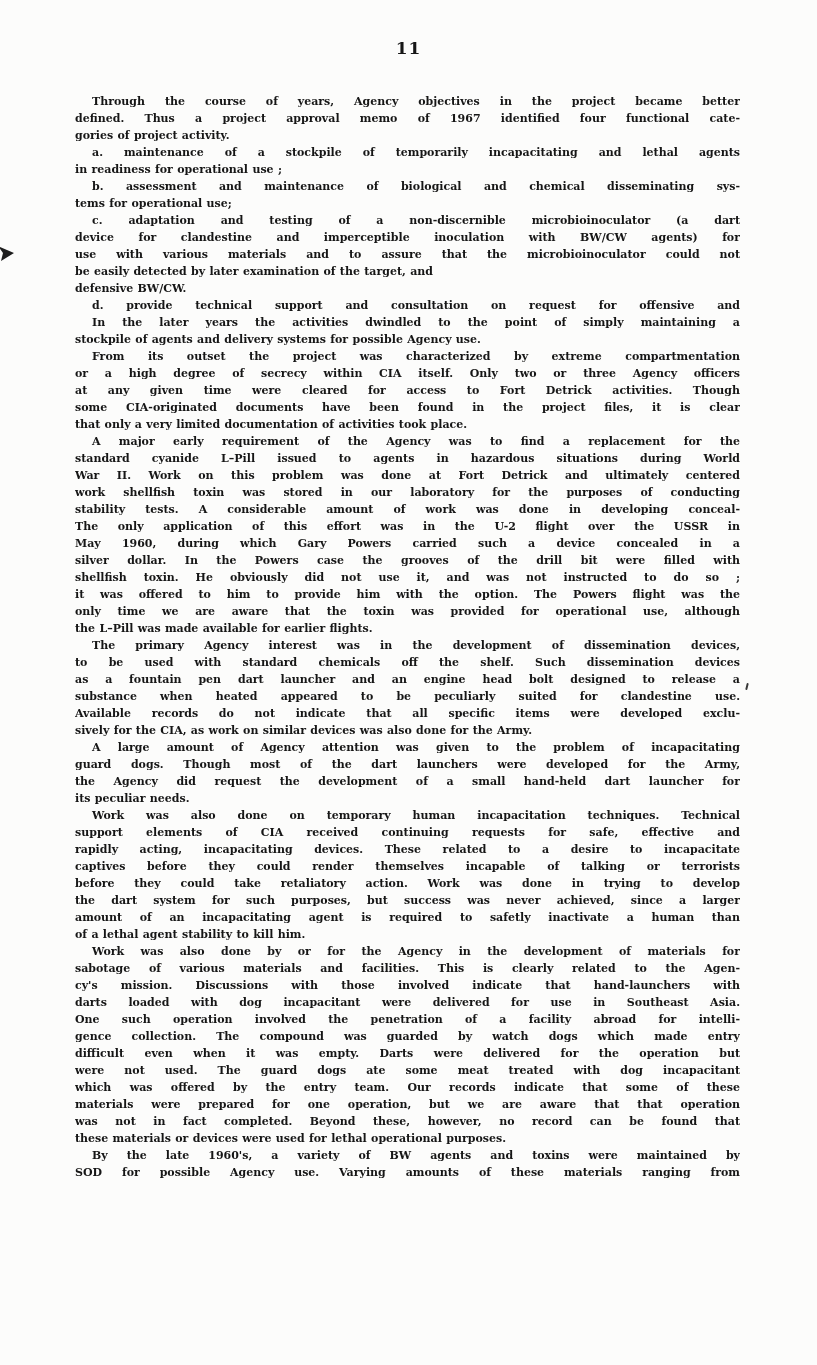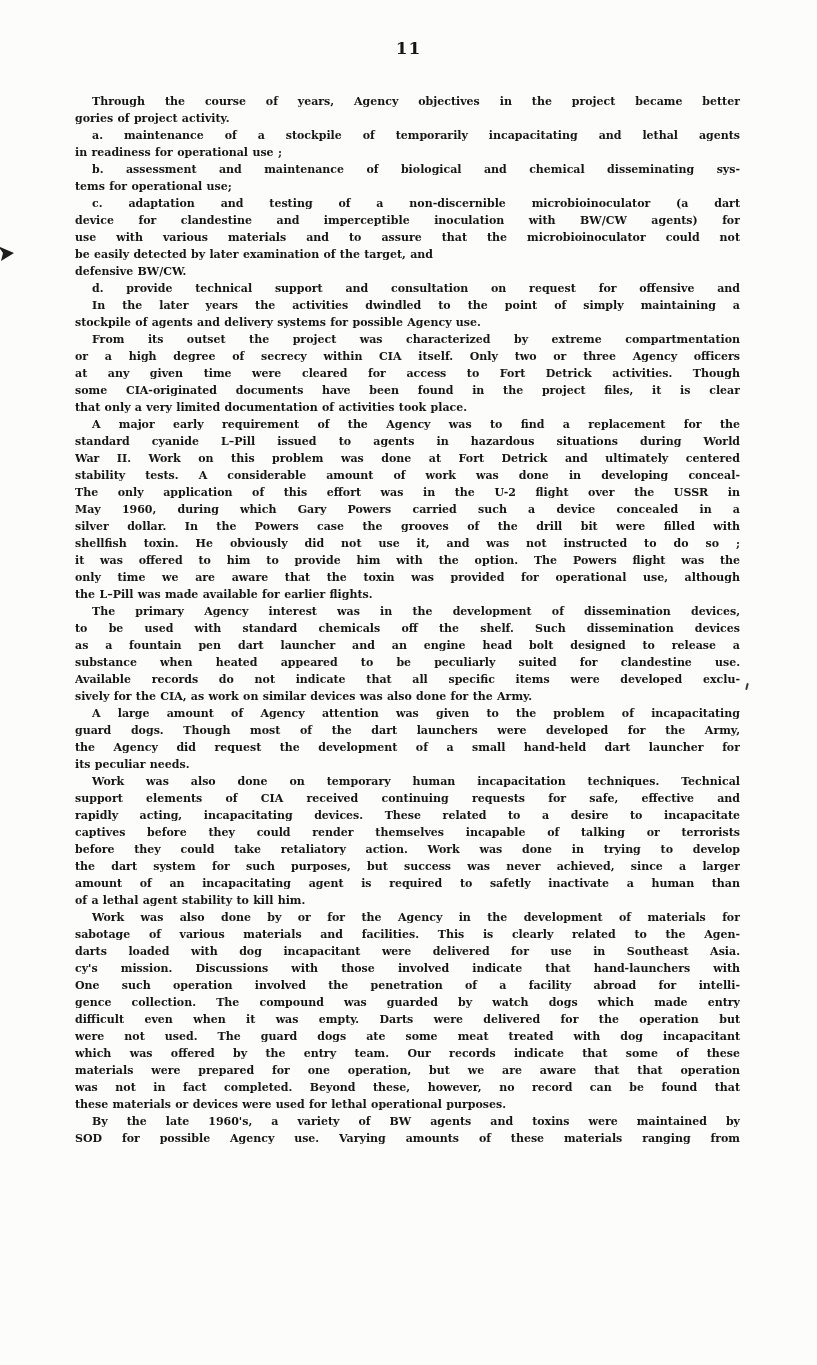--- a/index.html
+++ b/index.html
@@ -72,20 +72,21 @@
 <div class="page">
 
   <div class="pageno">11</div>
 
   <svg class="margin-mark" viewBox="0 0 18 20" xmlns="http://www.w3.org/2000/svg">
     <polygon points="0,2 16,9 3,17 5,9" fill="#1d1d1d"></polygon>
   </svg>
 
   <div class="text-block">
       <div class="line indent">Through the course of years, Agency objectives in the project became better</div>
+      <div class="line">defined. Thus a project approval memo of 1967 identified four functional cate-</div>
       <div class="line lastline">gories of project activity.</div>
       <div class="line indent">a. maintenance of a stockpile of temporarily incapacitating and lethal agents</div>
       <div class="line lastline">in readiness for operational use ;</div>
       <div class="line indent">b. assessment and maintenance of biological and chemical disseminating sys-</div>
       <div class="line lastline">tems for operational use;</div>
       <div class="line indent">c. adaptation and testing of a non-discernible microbioinoculator (a dart</div>
       <div class="line">device for clandestine and imperceptible inoculation with BW/CW agents) for</div>
       <div class="line">use with various materials and to assure that the microbioinoculator could not</div>
       <div class="line lastline">be easily detected by later examination of the target, and</div>
       <div class="line lastline">defensive BW/CW.</div>
@@ -93,20 +94,21 @@
       <div class="line indent">In the later years the activities dwindled to the point of simply maintaining a</div>
       <div class="line lastline">stockpile of agents and delivery systems for possible Agency use.</div>
       <div class="line indent">From its outset the project was characterized by extreme compartmentation</div>
       <div class="line">or a high degree of secrecy within CIA itself. Only two or three Agency officers</div>
       <div class="line">at any given time were cleared for access to Fort Detrick activities. Though</div>
       <div class="line">some CIA-originated documents have been found in the project files, it is clear</div>
       <div class="line lastline">that only a very limited documentation of activities took place.</div>
       <div class="line indent">A major early requirement of the Agency was to find a replacement for the</div>
       <div class="line">standard cyanide L–Pill issued to agents in hazardous situations during World</div>
       <div class="line">War II. Work on this problem was done at Fort Detrick and ultimately centered</div>
+      <div class="line">work shellfish toxin was stored in our laboratory for the purposes of conducting</div>
       <div class="line">stability tests. A considerable amount of work was done in developing conceal-</div>
       <div class="line">The only application of this effort was in the U-2 flight over the USSR in</div>
       <div class="line">May 1960, during which Gary Powers carried such a device concealed in a</div>
       <div class="line">silver dollar. In the Powers case the grooves of the drill bit were filled with</div>
       <div class="line">shellfish toxin. He obviously did not use it, and was not instructed to do so ;</div>
       <div class="line">it was offered to him to provide him with the option. The Powers flight was the</div>
       <div class="line">only time we are aware that the toxin was provided for operational use, although</div>
       <div class="line lastline">the L–Pill was made available for earlier flights.</div>
       <div class="line indent">The primary Agency interest was in the development of dissemination devices,</div>
       <div class="line">to be used with standard chemicals off the shelf. Such dissemination devices</div>
@@ -121,22 +123,22 @@
       <div class="line indent">Work was also done on temporary human incapacitation techniques. Technical</div>
       <div class="line">support elements of CIA received continuing requests for safe, effective and</div>
       <div class="line">rapidly acting, incapacitating devices. These related to a desire to incapacitate</div>
       <div class="line">captives before they could render themselves incapable of talking or terrorists</div>
       <div class="line">before they could take retaliatory action. Work was done in trying to develop</div>
       <div class="line">the dart system for such purposes, but success was never achieved, since a larger</div>
       <div class="line">amount of an incapacitating agent is required to safetly inactivate a human than</div>
       <div class="line lastline">of a lethal agent stability to kill him.</div>
       <div class="line indent">Work was also done by or for the Agency in the development of materials for</div>
       <div class="line">sabotage of various materials and facilities. This is clearly related to the Agen-</div>
+      <div class="line">cy's mission. Discussions with those involved indicate that hand-launchers with</div>
       <div class="line">darts loaded with dog incapacitant were delivered for use in Southeast Asia.</div>
-      <div class="line">cy's mission. Discussions with those involved indicate that hand-launchers with</div>
       <div class="line">One such operation involved the penetration of a facility abroad for intelli-</div>
       <div class="line">gence collection. The compound was guarded by watch dogs which made entry</div>
       <div class="line">difficult even when it was empty. Darts were delivered for the operation but</div>
       <div class="line">were not used. The guard dogs ate some meat treated with dog incapacitant</div>
       <div class="line">which was offered by the entry team. Our records indicate that some of these</div>
       <div class="line">materials were prepared for one operation, but we are aware that that operation</div>
       <div class="line">was not in fact completed. Beyond these, however, no record can be found that</div>
       <div class="line lastline">these materials or devices were used for lethal operational purposes.</div>
       <div class="line indent">By the late 1960's, a variety of BW agents and toxins were maintained by</div>
       <div class="line">SOD for possible Agency use. Varying amounts of these materials ranging from</div>

